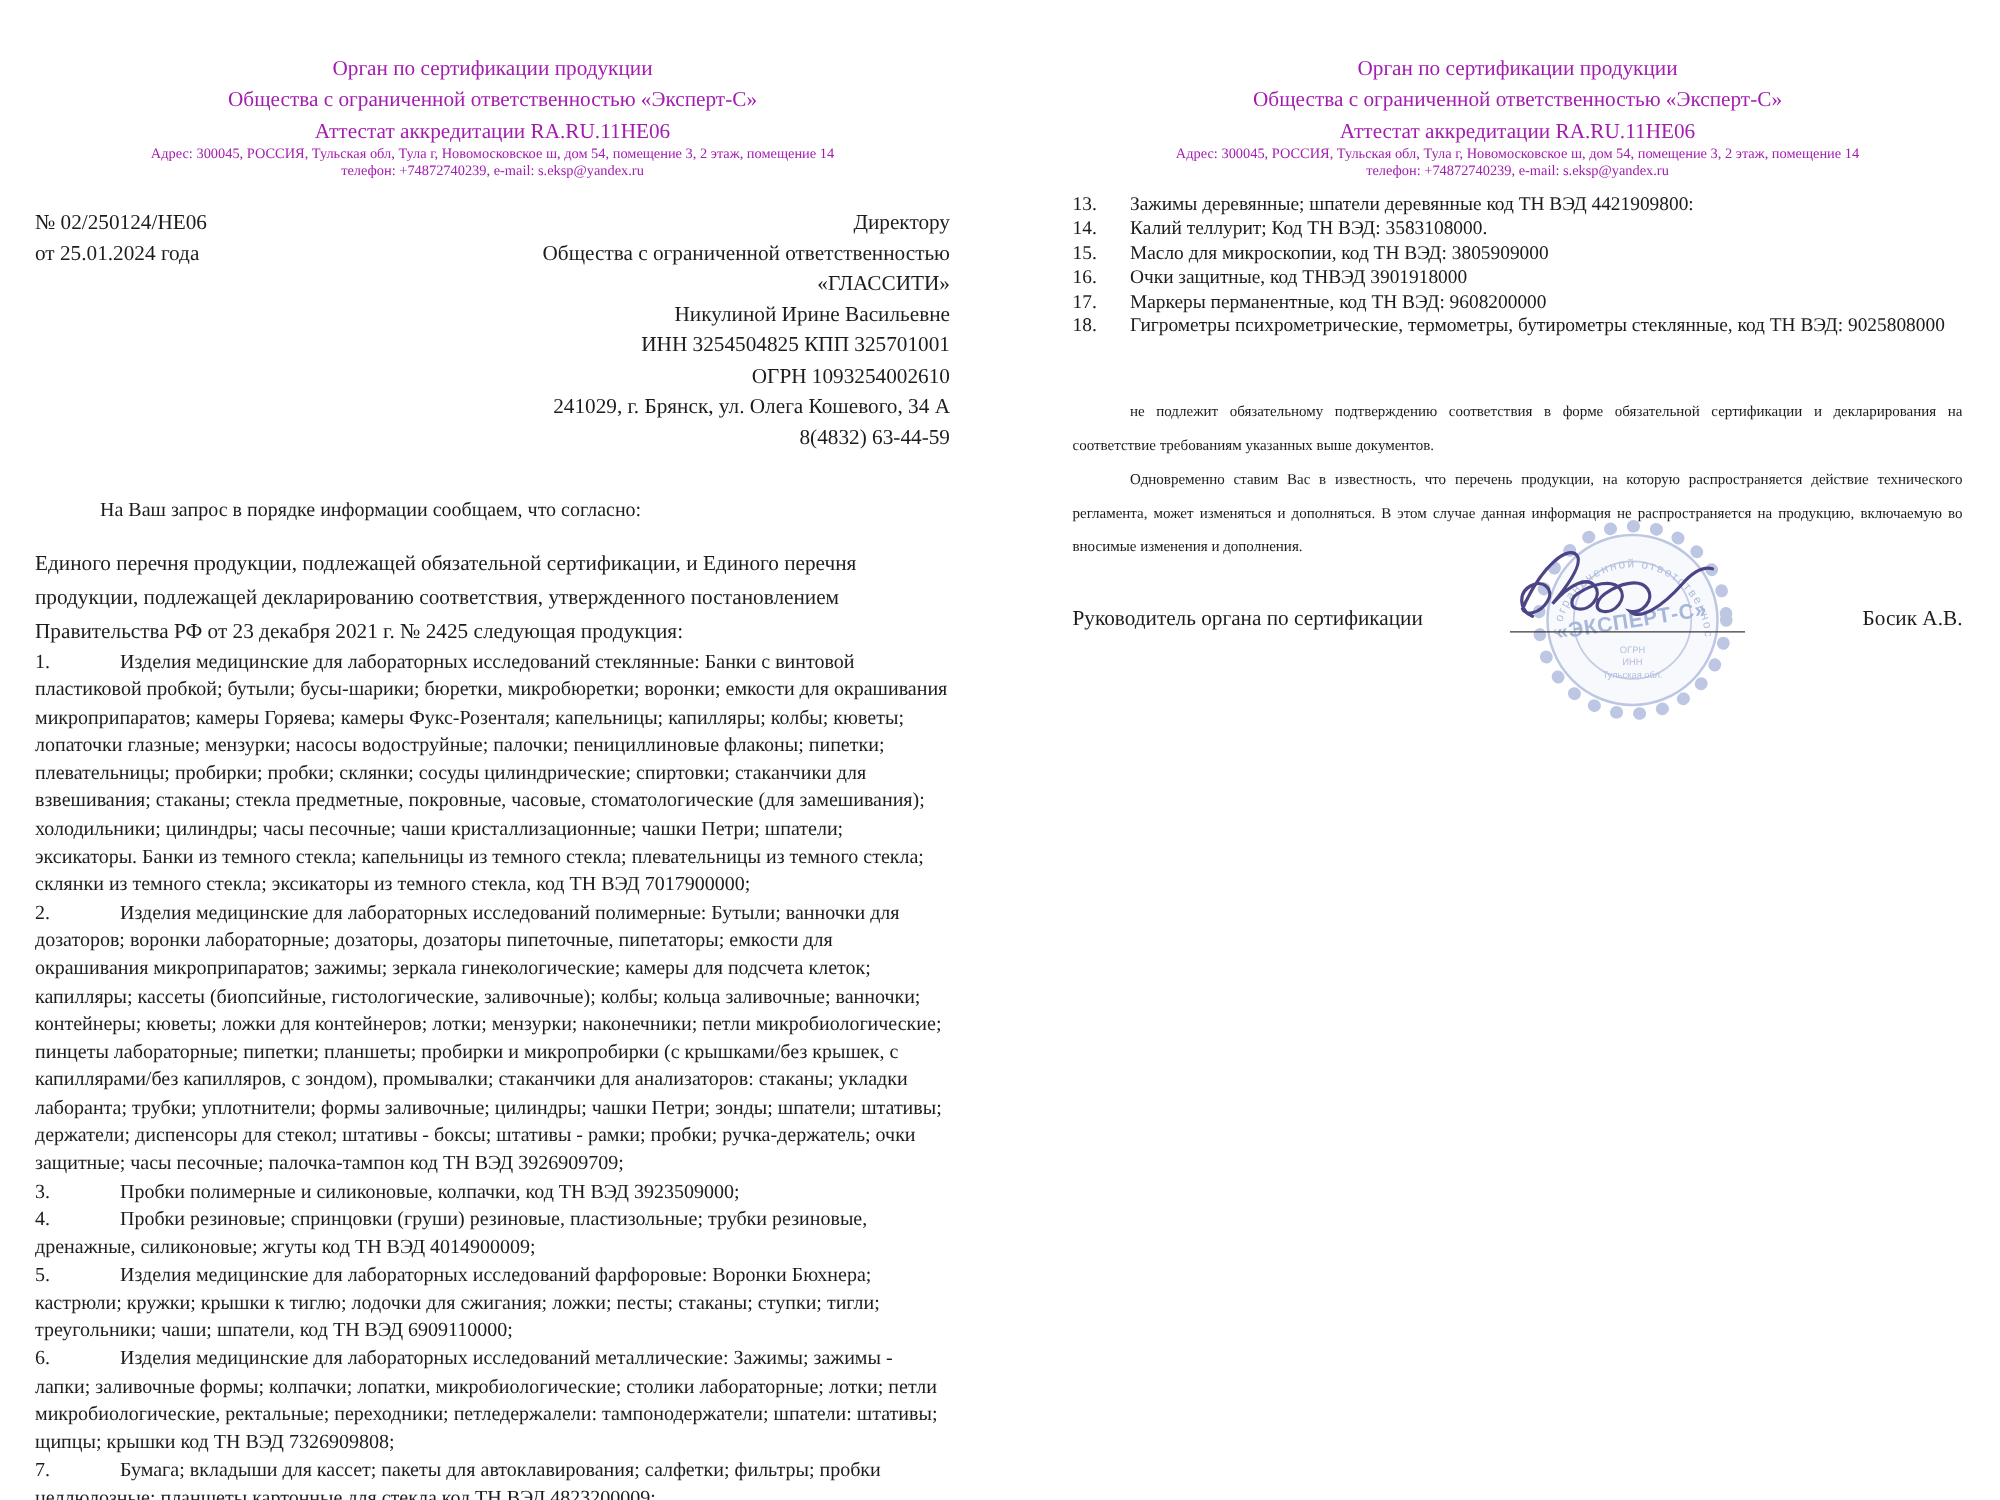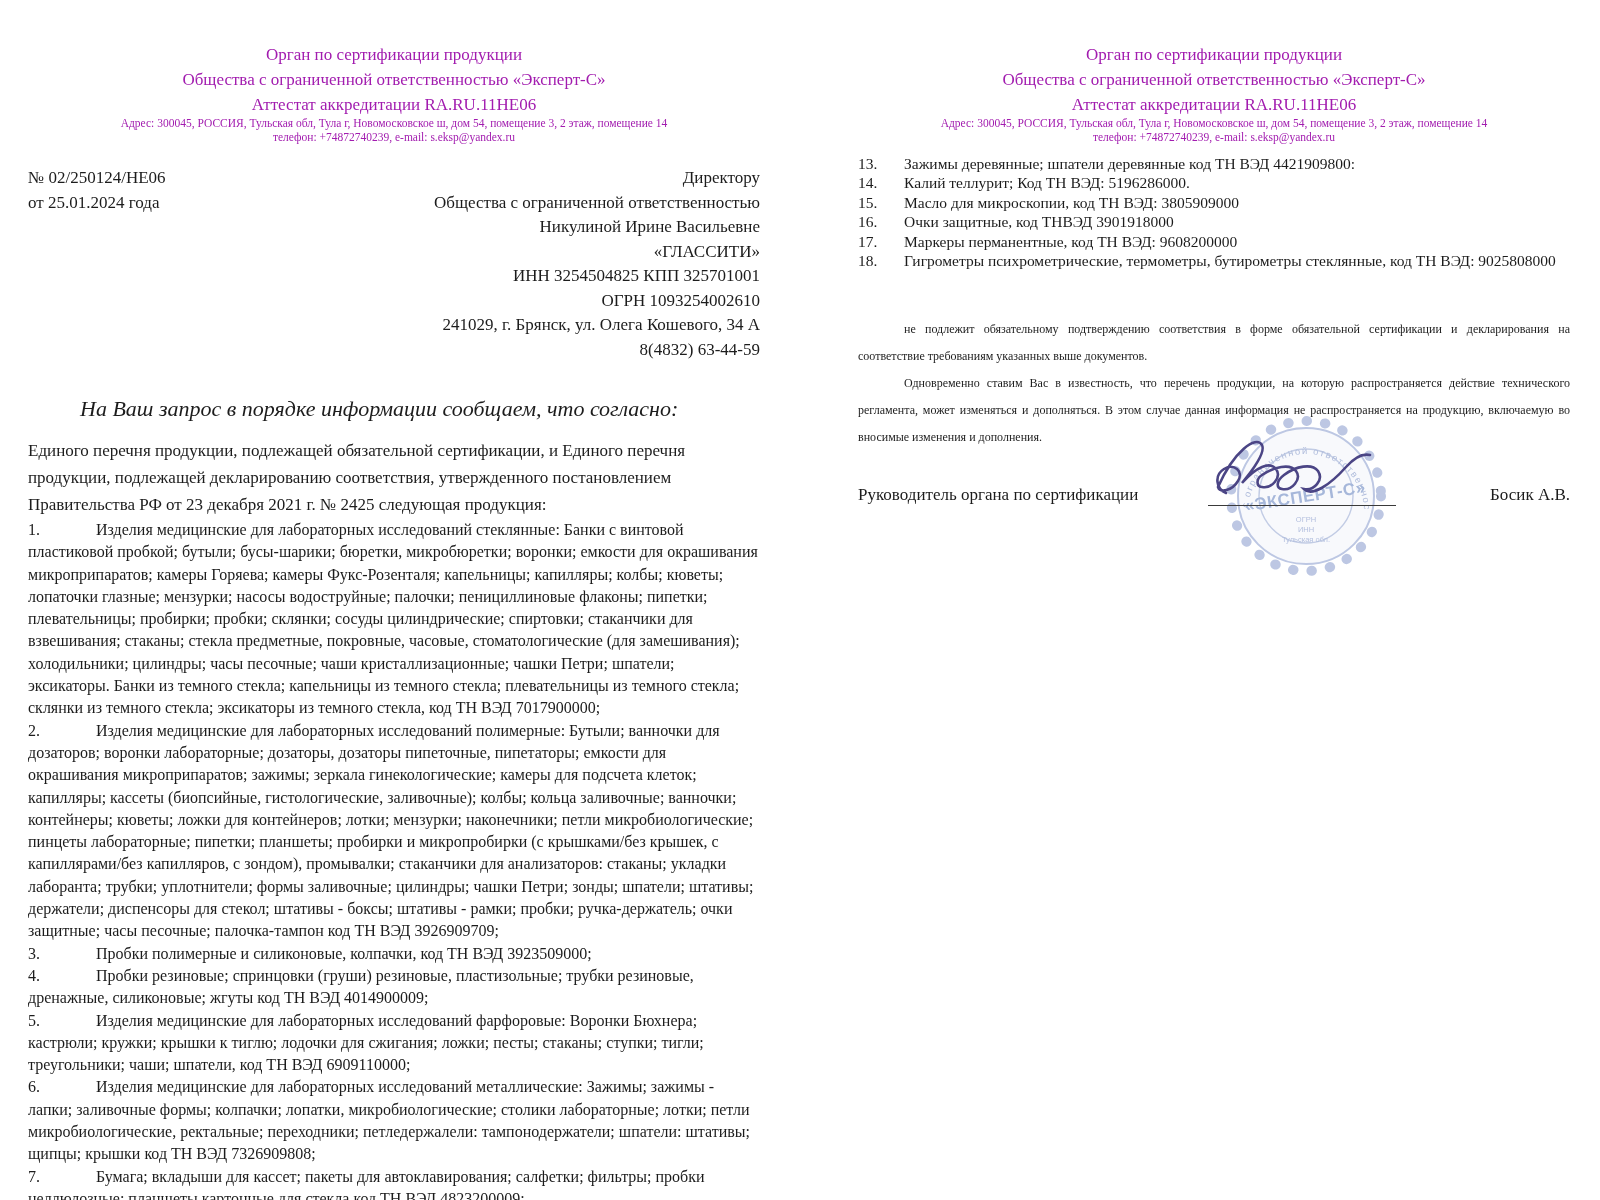--- a/index.html
+++ b/index.html
@@ -18,21 +18,21 @@
   
   .org-header{text-align:center;color:#a21caf;padding-top:12px;}
   .org-line{font-size:17px;line-height:25px;}
   .org-sub{font-size:11.5px;line-height:13.5px;}
 
   
   .ref-row{margin-top:22px;display:flex;justify-content:space-between;align-items:flex-start;}
   .ref{font-size:17px;line-height:24.5px;}
   .addressee{text-align:right;font-size:17px;line-height:24.5px;}
 
-  .intro{margin:34px 0 16px 0;font-size:22px;line-height:25px;text-indent:52px;font-style:italic;}
+  .intro{margin:34px 0 16px 0;font-size:16px;line-height:25px;text-indent:52px;}
   .legal{margin:16px 0 0 0;font-size:17px;line-height:27px;}
 
   
   .items{margin-top:1px;}
   .item{margin:0;font-size:16px;line-height:22.3px;}
   .item .num{display:inline-block;width:68px;}
   .items-right{margin-top:10px;}
   .items-right .item{font-size:15.5px;line-height:19.4px;}
   .items-right .item .num{width:46px;}
 
@@ -65,22 +65,22 @@
     </header>
 
     <div class="ref-row">
       <div class="ref">
         <div>№ 02/250124/НЕ06</div>
         <div>от 25.01.2024 года</div>
       </div>
       <div class="addressee">
         <div>Директору</div>
         <div>Общества с ограниченной ответственностью</div>
+        <div>«ГЛАССИТИ»</div>
         <div>Никулиной Ирине Васильевне</div>
-        <div>«ГЛАССИТИ»</div>
         <div>ИНН 3254504825 КПП 325701001</div>
         <div>ОГРН 1093254002610</div>
         <div>241029, г. Брянск, ул. Олега Кошевого, 34 А</div>
         <div>8(4832) 63-44-59</div>
       </div>
     </div>
 
     <p class="intro">На Ваш запрос в порядке информации сообщаем, что согласно:</p>
     <p class="legal">Единого перечня продукции, подлежащей обязательной сертификации, и Единого перечня продукции, подлежащей декларированию соответствия, утвержденного постановлением Правительства РФ от 23 декабря 2021 г. № 2425 следующая продукция:</p>
 
@@ -101,21 +101,21 @@
     <header class="org-header">
       <div class="org-line">Орган по сертификации продукции</div>
       <div class="org-line">Общества с ограниченной ответственностью «Эксперт-С»</div>
       <div class="org-line">Аттестат аккредитации RA.RU.11HE06</div>
       <div class="org-sub">Адрес: 300045, РОССИЯ, Тульская обл, Тула г, Новомосковское ш, дом 54, помещение 3, 2 этаж, помещение 14</div>
       <div class="org-sub">телефон: +74872740239, e-mail: s.eksp@yandex.ru</div>
     </header>
 
     <div class="items items-right">
       <p class="item"><span class="num">13.</span><span>Зажимы деревянные; шпатели деревянные код ТН ВЭД 4421909800:</span></p>
-      <p class="item"><span class="num">14.</span><span>Калий теллурит; Код ТН ВЭД: 5196286000.</span></p>
+      <p class="item"><span class="num">14.</span><span>Калий теллурит; Код ТН ВЭД: 3583108000.</span></p>
       <p class="item"><span class="num">15.</span><span>Масло для микроскопии, код ТН ВЭД: 3805909000</span></p>
       <p class="item"><span class="num">16.</span><span>Очки защитные, код ТНВЭД 3901918000</span></p>
       <p class="item"><span class="num">17.</span><span>Маркеры перманентные, код ТН ВЭД: 9608200000</span></p>
       <p class="item"><span class="num">18.</span><span>Гигрометры психрометрические, термометры, бутирометры стеклянные, код ТН ВЭД: 9025808000</span></p>
     </div>
 
     <p class="just just-first">не подлежит обязательному подтверждению соответствия в форме обязательной сертификации и декларирования на соответствие требованиям указанных выше документов.</p>
     <p class="just">Одновременно ставим Вас в известность, что перечень продукции, на которую распространяется действие технического регламента, может изменяться и дополняться. В этом случае данная информация не распространяется на продукцию, включаемую во вносимые изменения и дополнения.</p>
 
     <div class="stamp">

